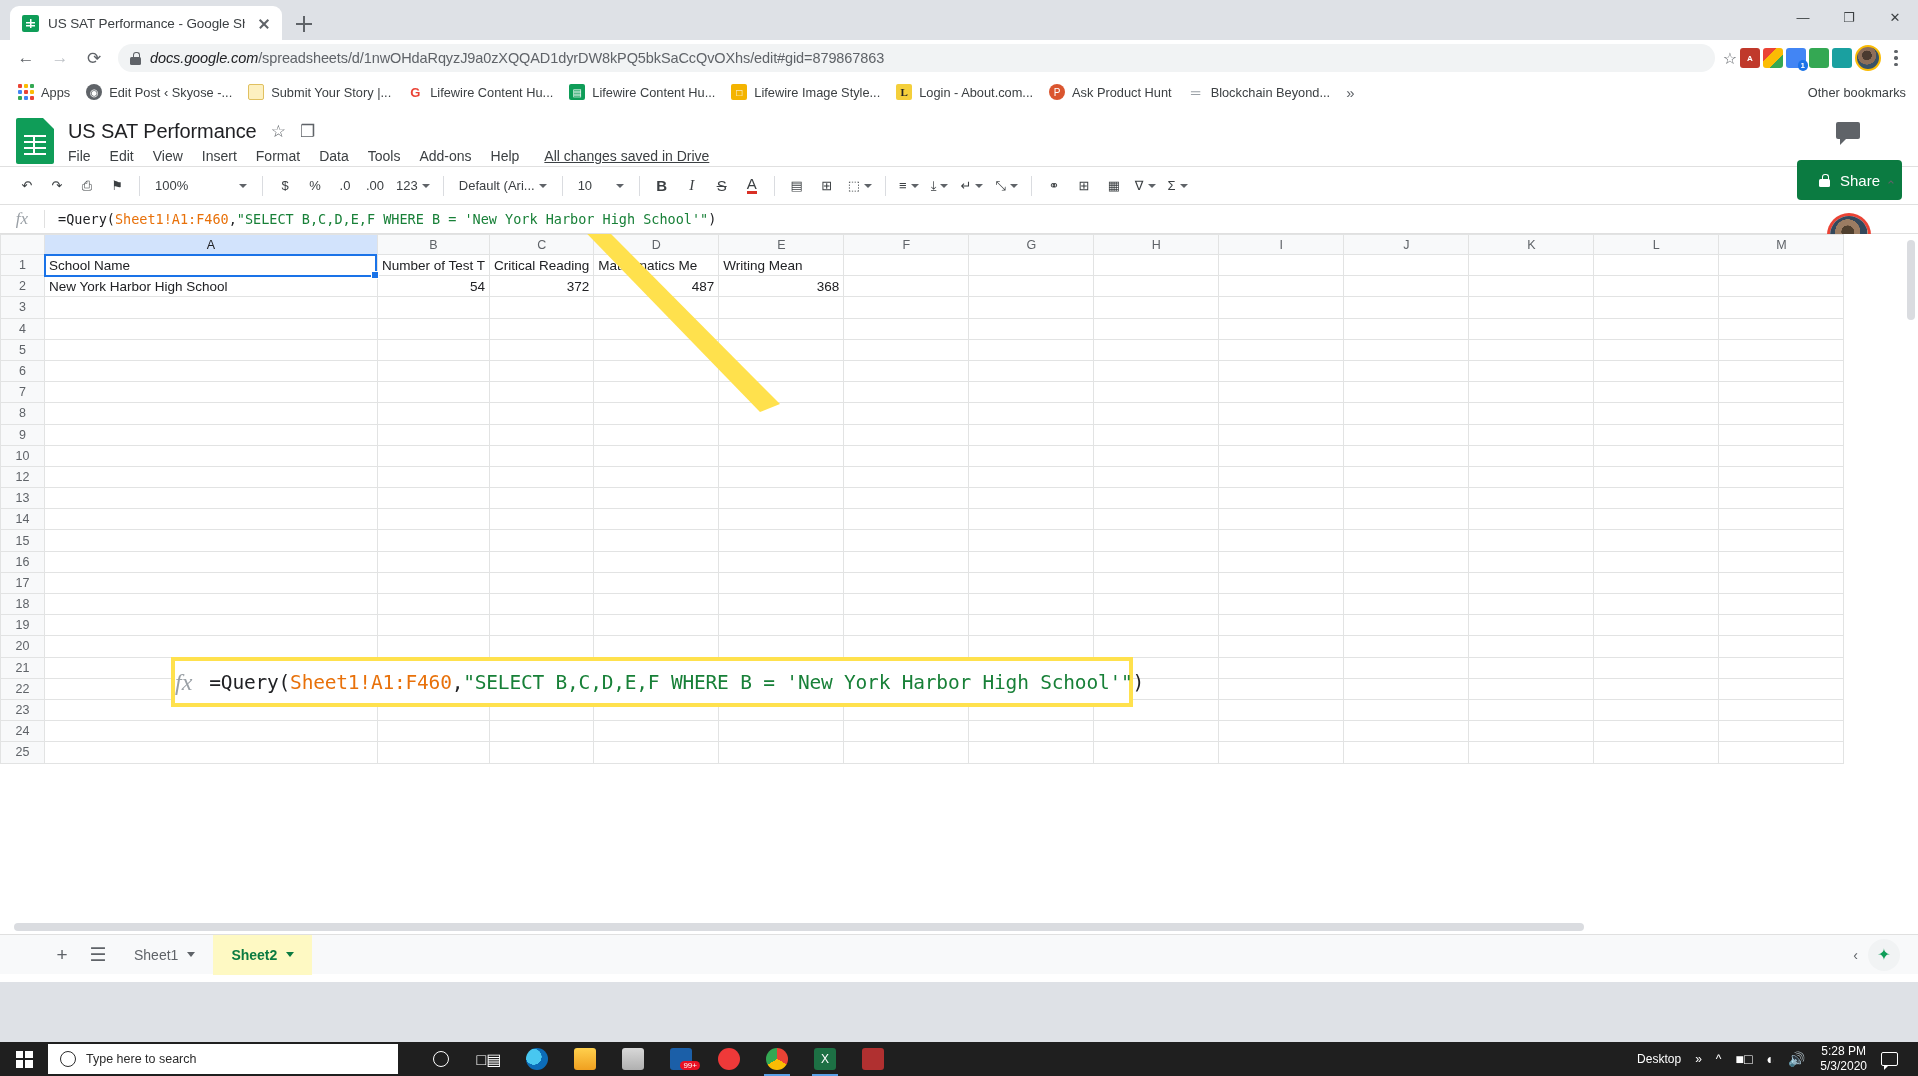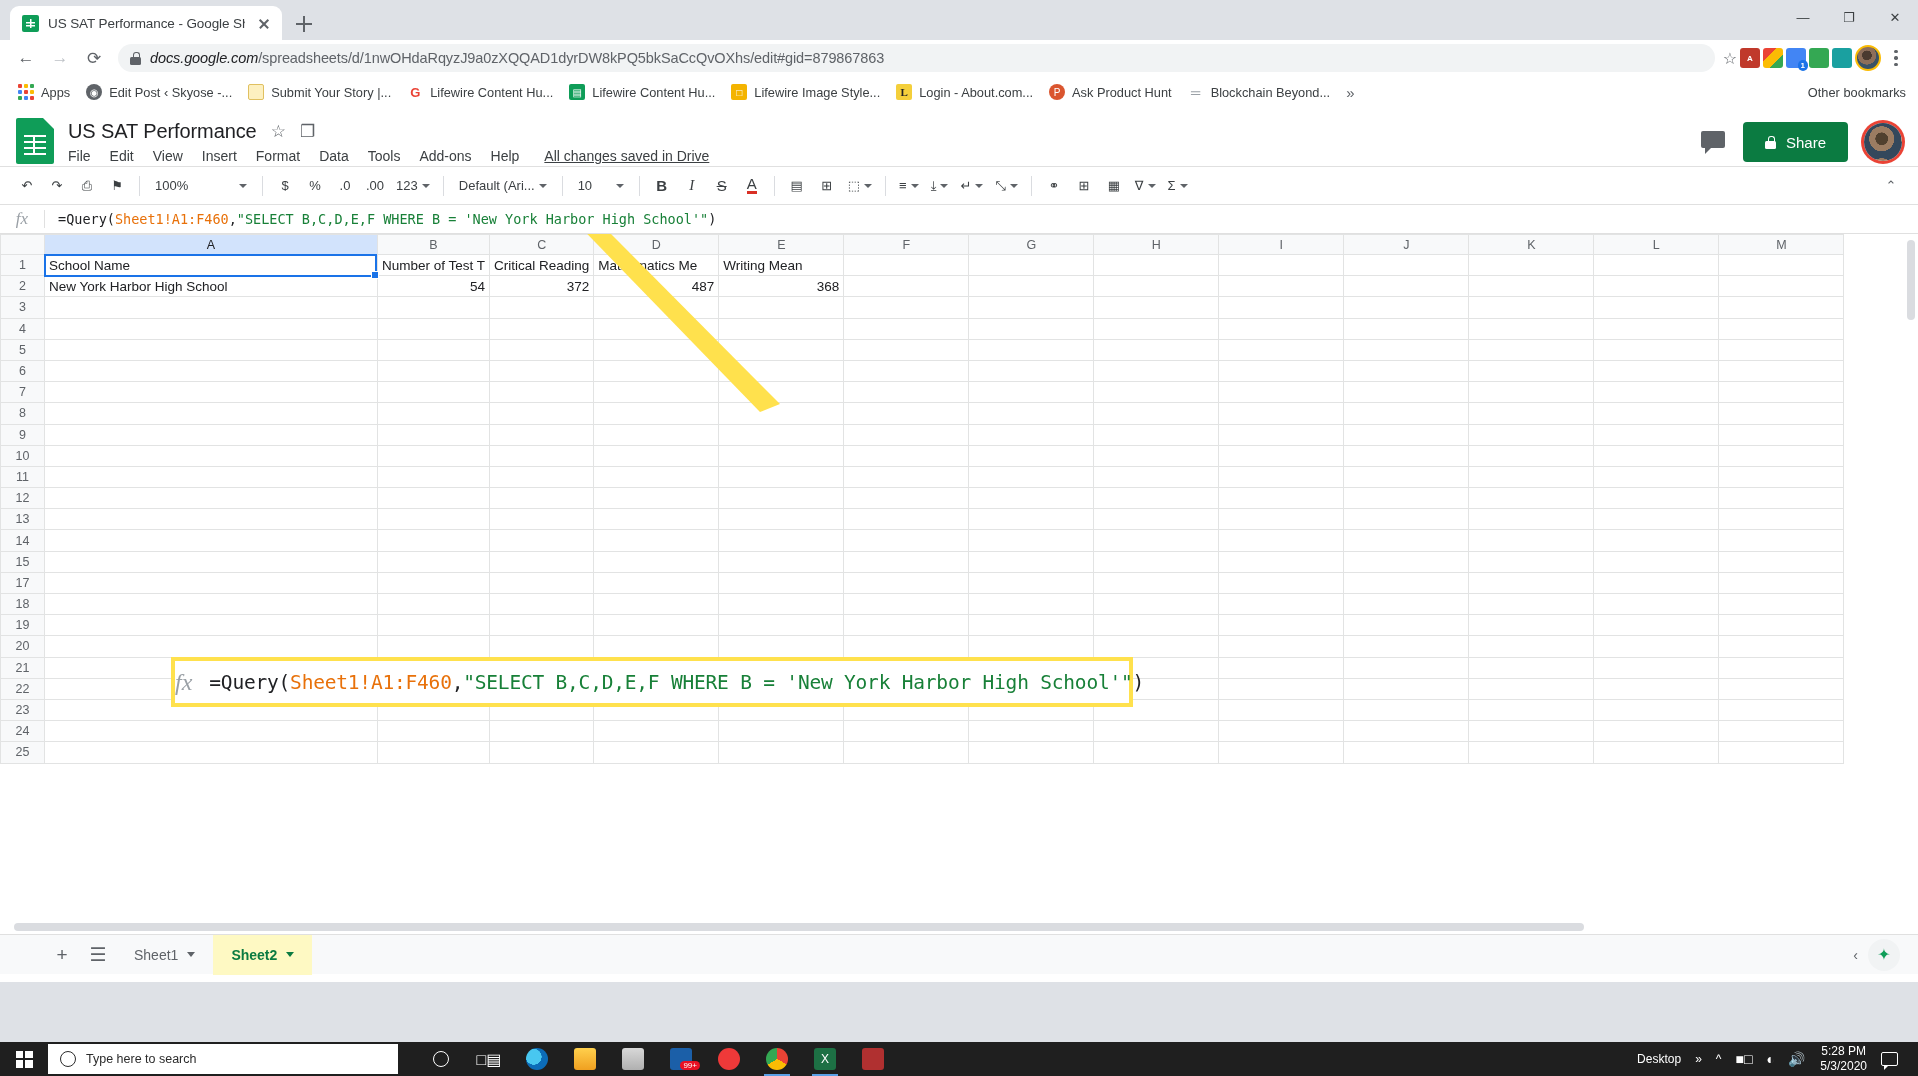--- a/index.html
+++ b/index.html
@@ -139,21 +139,21 @@
       linear-gradient(#fff,#fff) 0 12px/22px 2px no-repeat,
       linear-gradient(#fff,#fff) 0 18px/22px 2px no-repeat,
       linear-gradient(#fff,#fff) 9px 0/2px 20px no-repeat;
   }
   .titlewrap { margin-left: 14px; flex: 1 1 auto; }
   .doctitle-row { display:flex; align-items:center; gap: 14px; }
   .doctitle { font-size: 20px; color:#202124; letter-spacing: -0.1px; }
   .ticon { color:#5f6368; font-size: 17px; }
   .menu-row { display:flex; align-items:center; gap: 19px; margin-top: 5px; font-size:14px; color:#3c4043; }
   .menu-row .saved { color:#3c4043; text-decoration: underline; margin-left: 6px; }
-  .header-right { display:flex; align-items:center; gap: 16px; margin-left: auto; align-self:flex-start; margin-top:4px; }
+  .header-right { display:flex; align-items:center; gap: 16px; margin-left: auto; align-self:flex-start; margin-top:4px;flex-direction:column; }
   .comment-ico { width:26px; height:22px; position:relative; }
   .comment-ico::before {
     content:""; position:absolute; left:0; top:0; width:24px; height:17px;
     background:#5f6368; border-radius:2px;
   }
   .comment-ico::after {
     content:""; position:absolute; left:4px; top:16px; border-width: 7px 7px 0 0;
     border-style:solid; border-color:#5f6368 transparent transparent transparent;
   }
   .share-btn {
@@ -735,36 +735,20 @@
               <td></td>
               <td></td>
               <td></td>
               <td></td>
               <td></td>
               <td></td>
               <td></td>
               <td></td>
             </tr>
         <tr>
-              <th class="rowhead">11</th>
-              <td></td>
-              <td></td>
-              <td></td>
-              <td></td>
-              <td></td>
-              <td></td>
-              <td></td>
-              <td></td>
-              <td></td>
-              <td></td>
-              <td></td>
-              <td></td>
-              <td></td>
-            </tr>
-        <tr>
               <th class="rowhead">12</th>
               <td></td>
               <td></td>
               <td></td>
               <td></td>
               <td></td>
               <td></td>
               <td></td>
               <td></td>
               <td></td>
@@ -800,20 +784,36 @@
               <td></td>
               <td></td>
               <td></td>
               <td></td>
               <td></td>
               <td></td>
               <td></td>
             </tr>
         <tr>
               <th class="rowhead">15</th>
+              <td></td>
+              <td></td>
+              <td></td>
+              <td></td>
+              <td></td>
+              <td></td>
+              <td></td>
+              <td></td>
+              <td></td>
+              <td></td>
+              <td></td>
+              <td></td>
+              <td></td>
+            </tr>
+        <tr>
+              <th class="rowhead">16</th>
               <td></td>
               <td></td>
               <td></td>
               <td></td>
               <td></td>
               <td></td>
               <td></td>
               <td></td>
               <td></td>
               <td></td>

